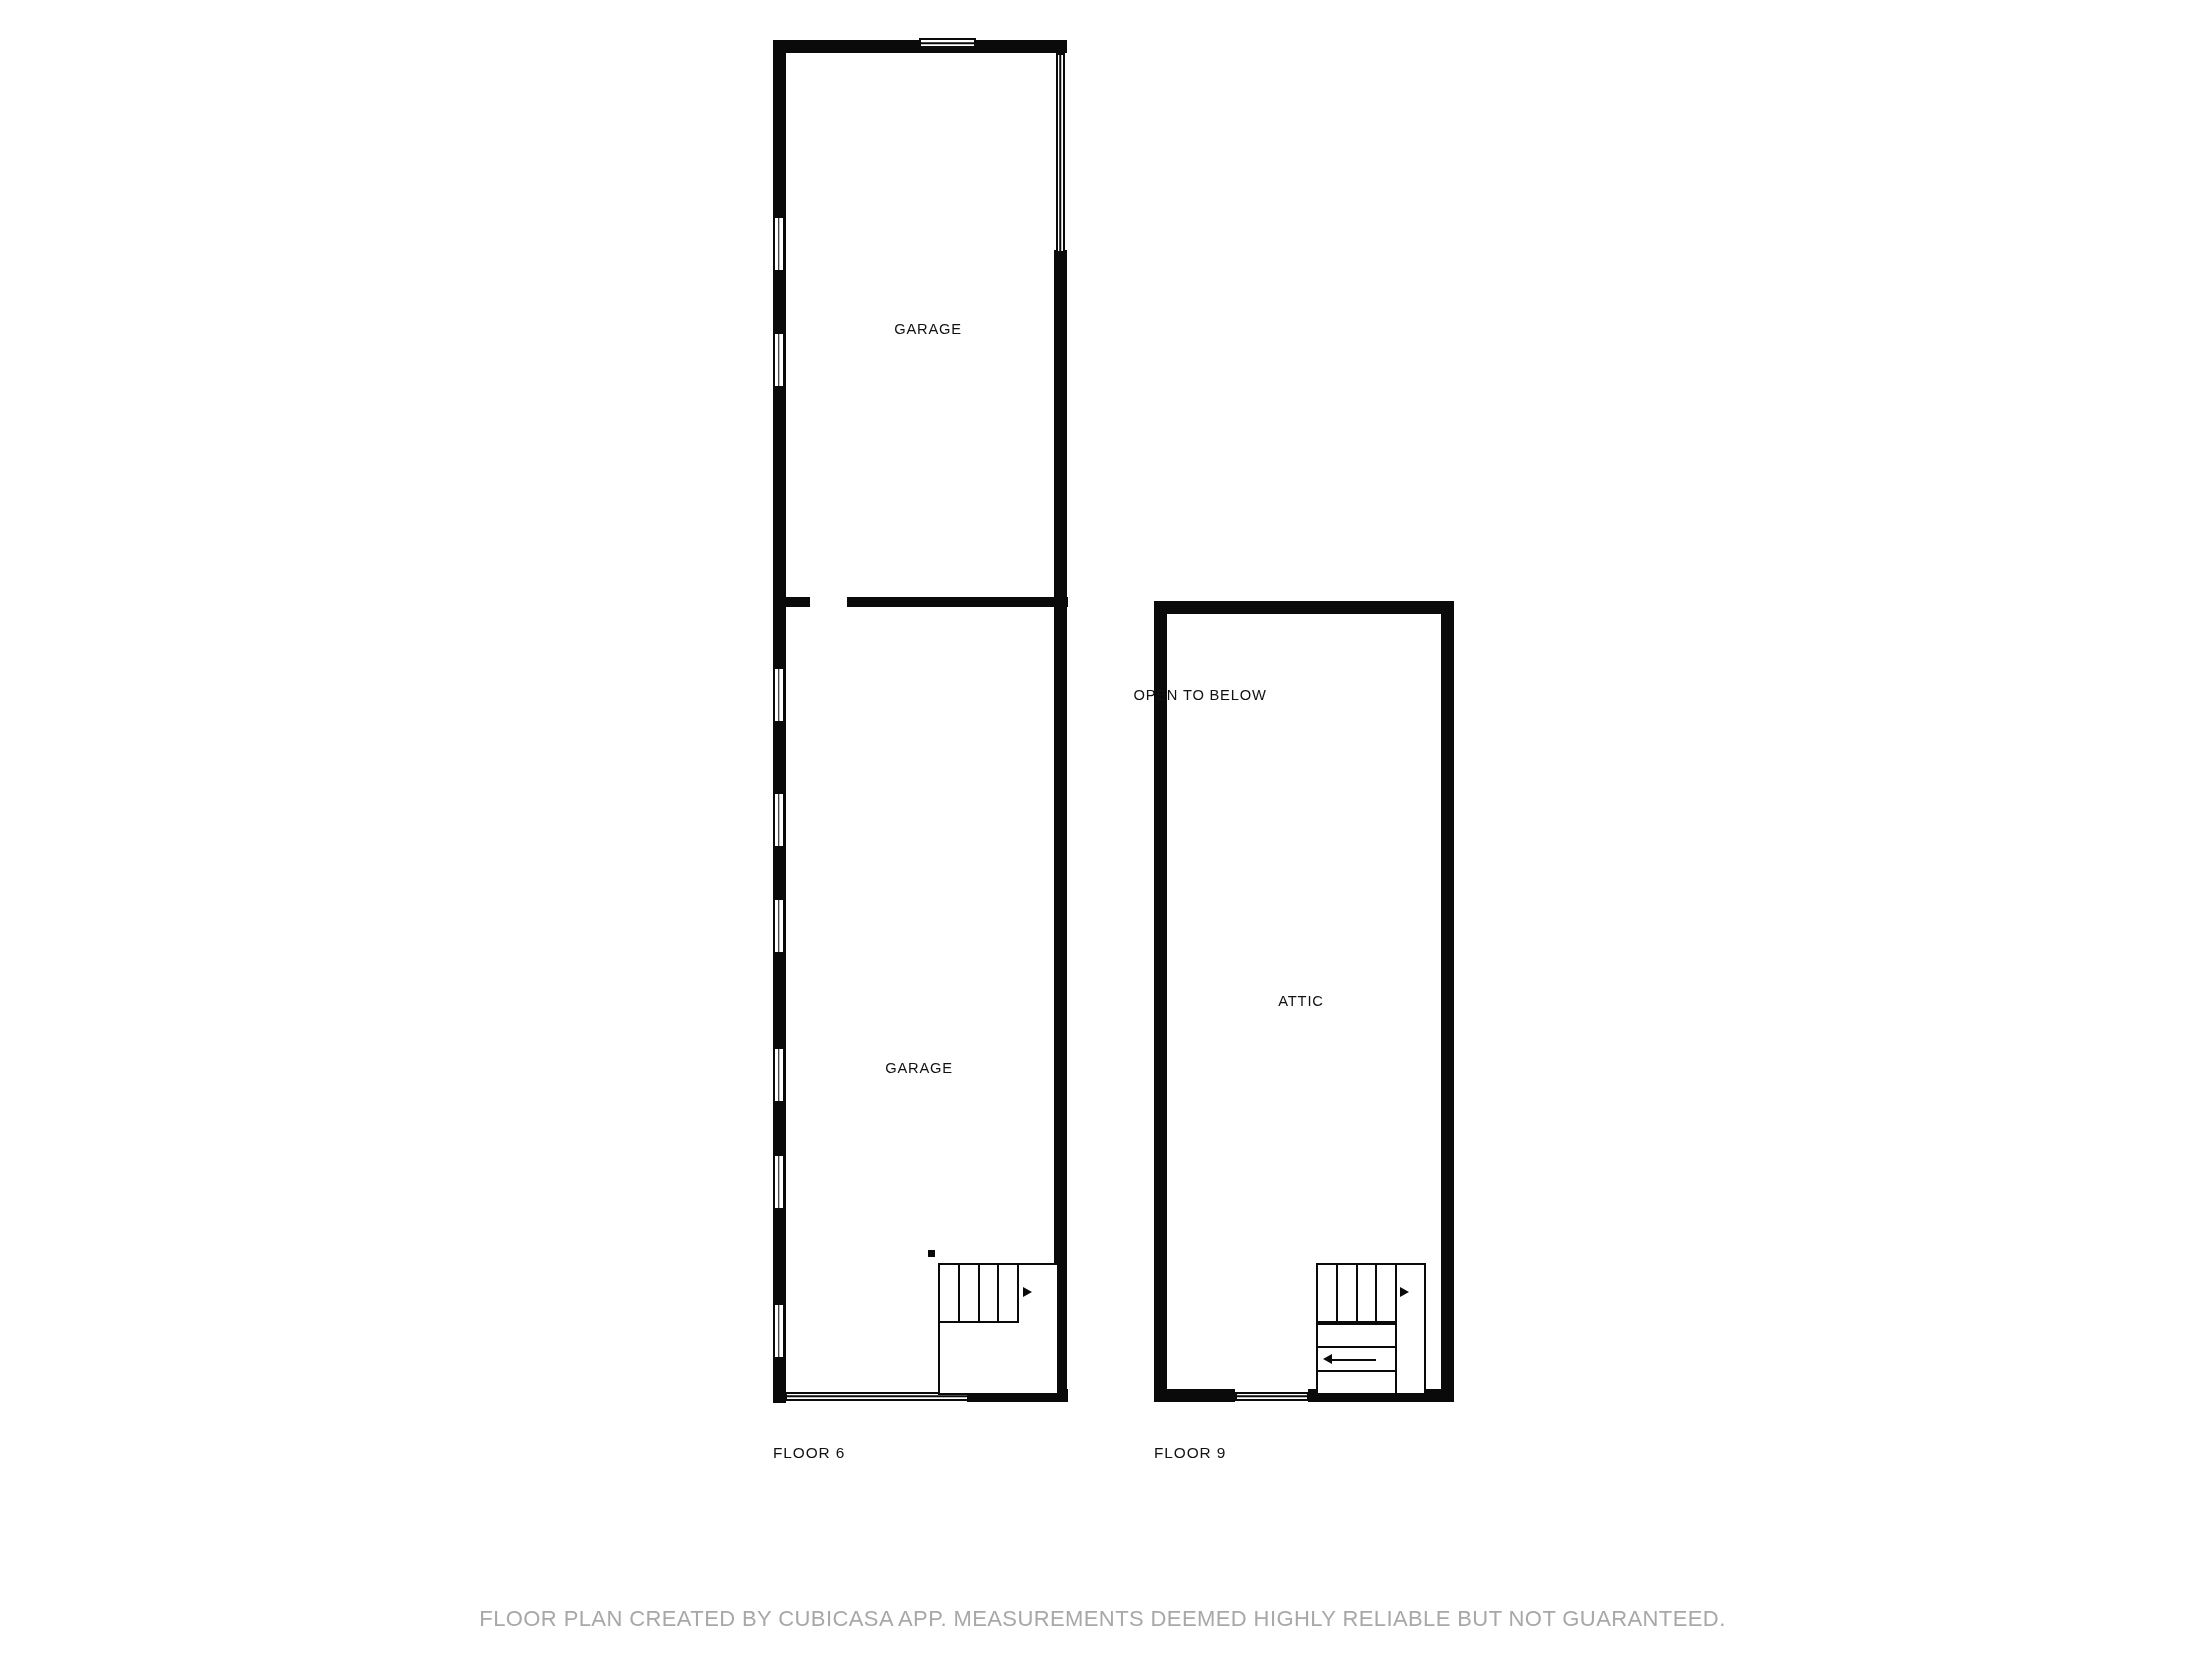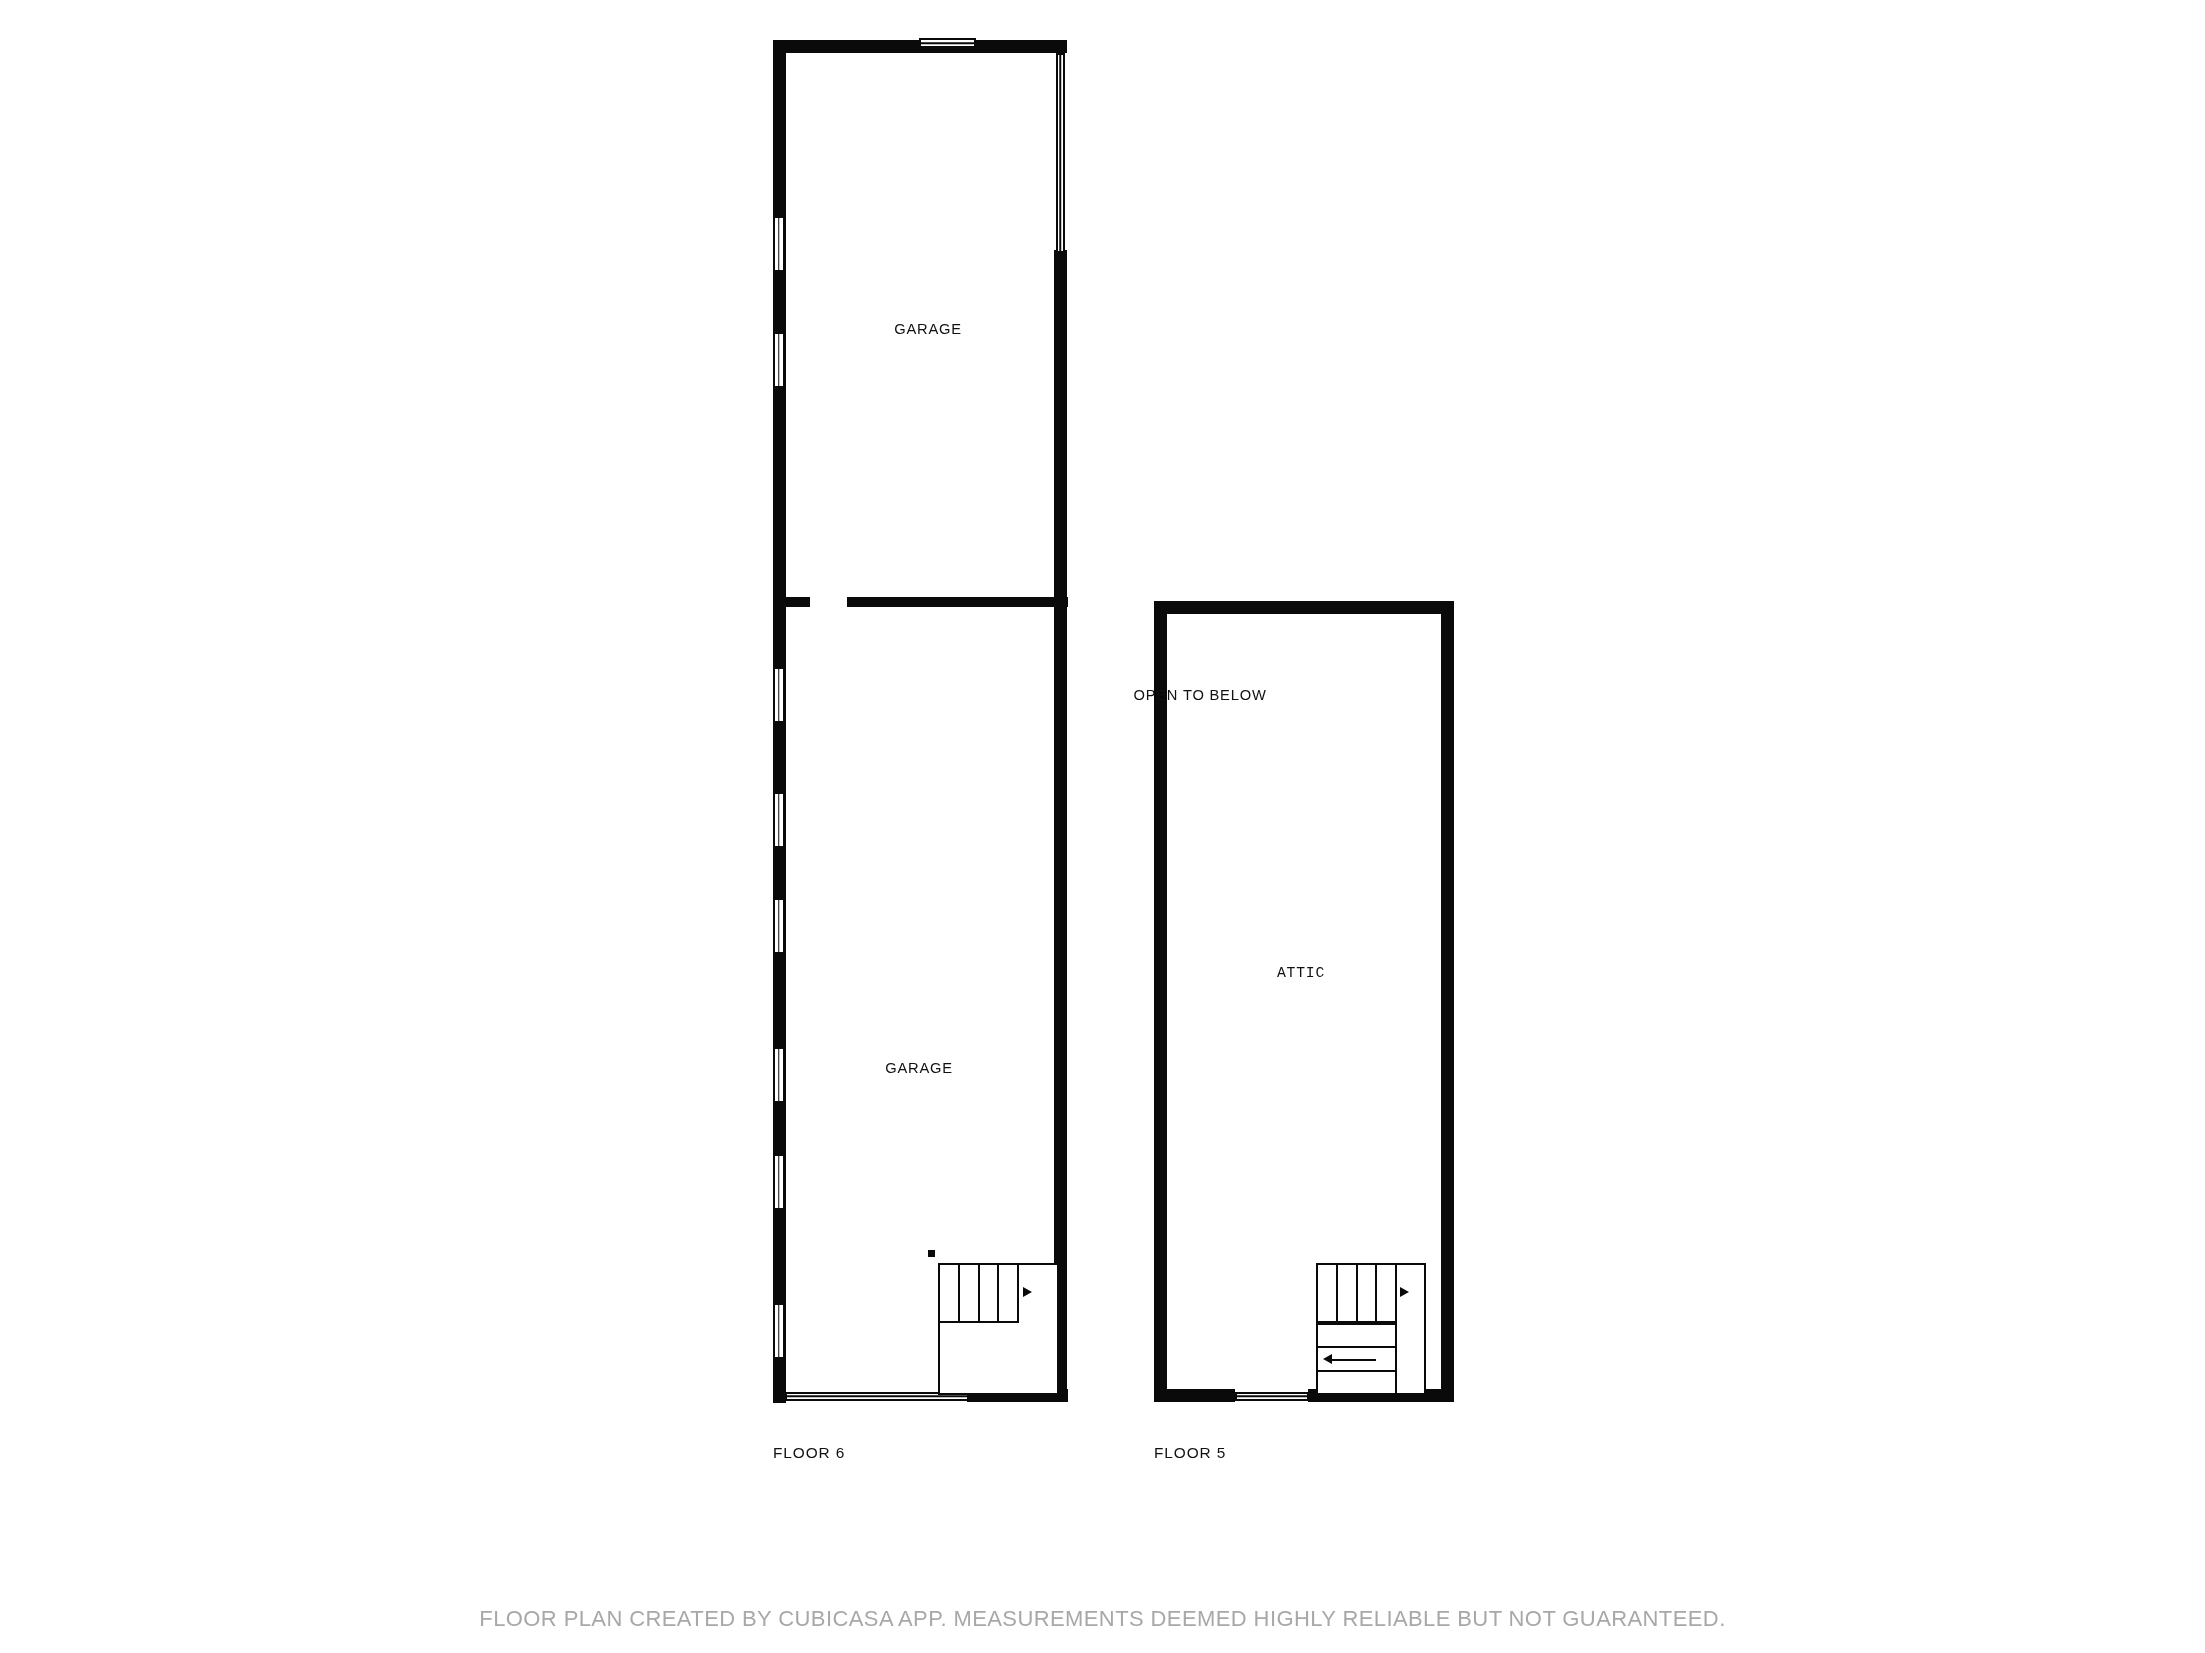--- a/index.html
+++ b/index.html
@@ -208,21 +208,21 @@
 
     <div class="stairs horiz-steps" style="left:1316px; top:1323px; width:81px; height:72px;">
       <div></div>
         <div></div>
         <div></div>
     </div>
     <div class="arrow-left" style="left:1323px; top:1354px;"></div>
     <div class="arrow-line" style="left:1332px; top:1359px; width:44px;"></div>
 
     <div class="room-label" style="left:1200px; top:695px;text-align:right;">OPEN TO BELOW</div>
-    <div class="room-label" style="left:1301px; top:973px;font-family:Liberation Mono, monospace;">ATTIC</div>
-
-    <div class="floor-label" style="left:1154px; top:1444px;">FLOOR 5</div>
+    <div class="room-label" style="left:1301px; top:1001px;">ATTIC</div>
+
+    <div class="floor-label" style="left:1154px; top:1444px;">FLOOR 9</div>
   </div>
 
   <div class="footer-note" style="top:1606px;">FLOOR PLAN CREATED BY CUBICASA APP. MEASUREMENTS DEEMED HIGHLY RELIABLE BUT NOT GUARANTEED.</div>
 
 </div>
 
 
 </body></html>

